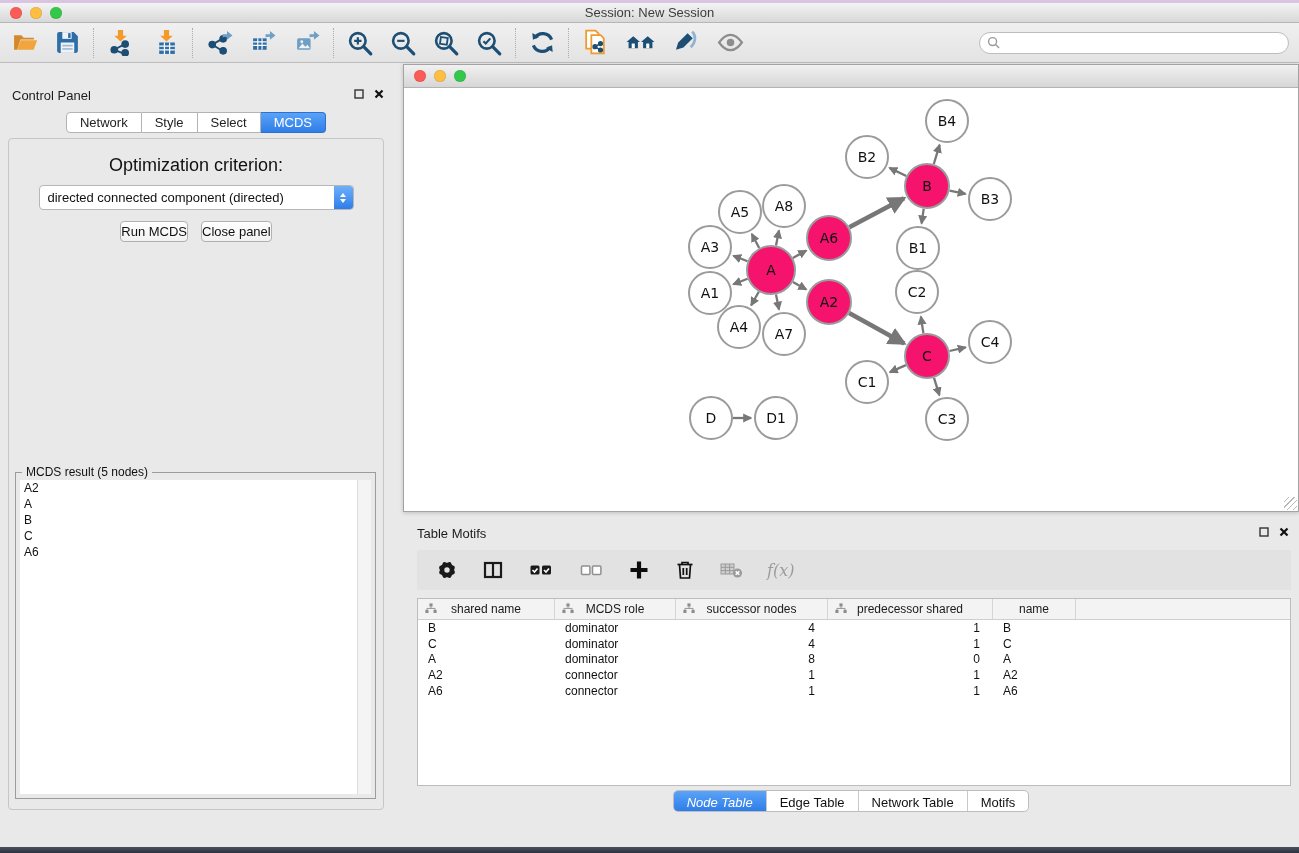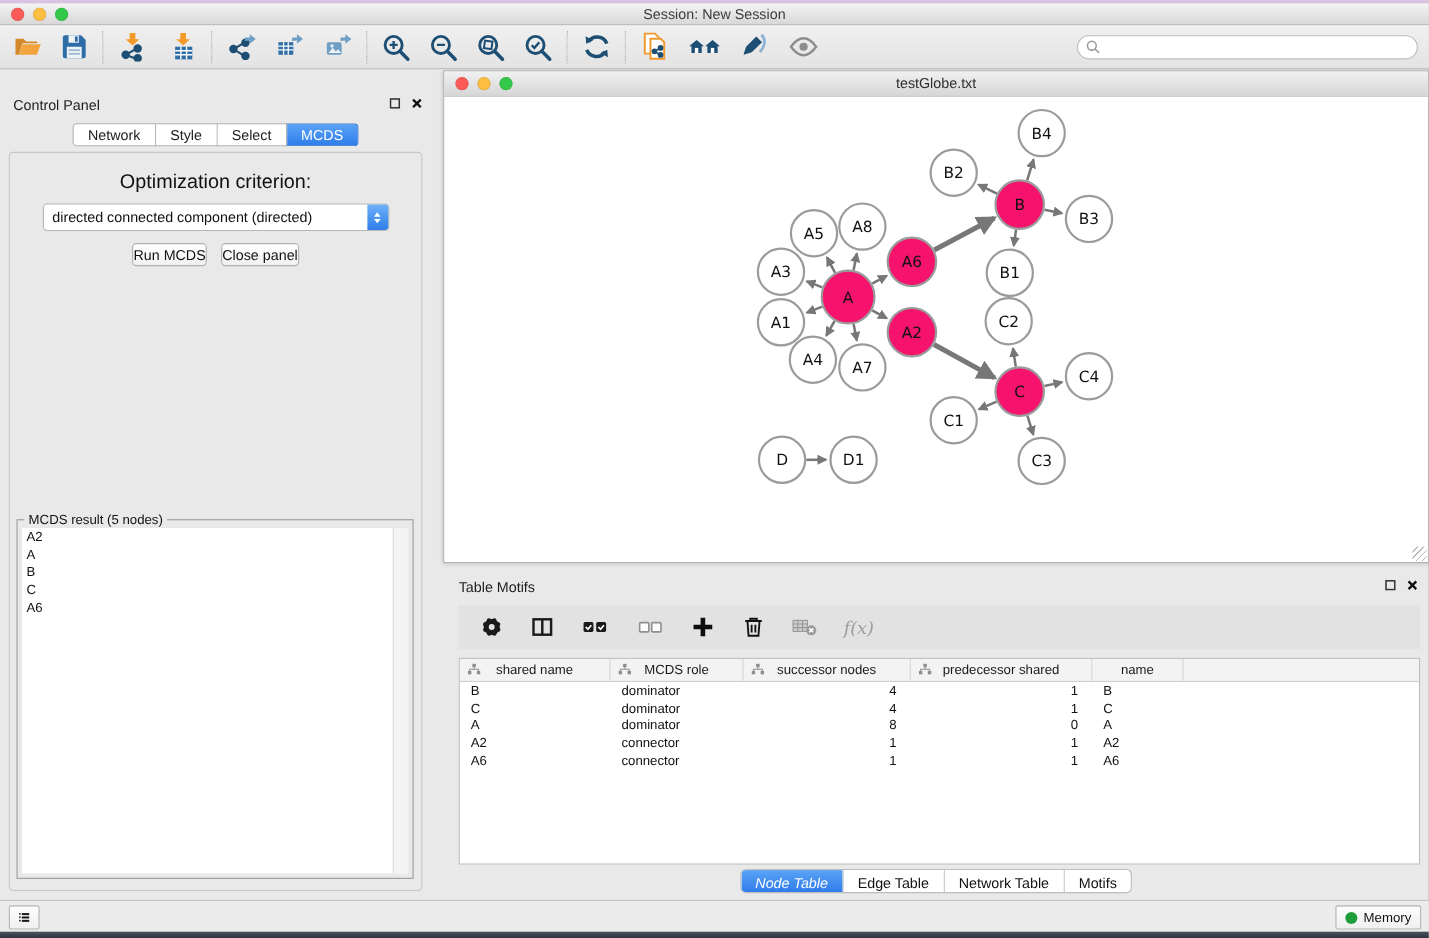--- a/index.html
+++ b/index.html
@@ -300,21 +300,20 @@
     </div>
   </div>
 
   <div class="netwin">
     <div class="net-titlebar">
       <div class="net-lights">
         <div class="light red"></div>
         <div class="light yellow"></div>
         <div class="light green"></div>
       </div>
-      <div class="title">testGlobe.txt</div>
     </div>
     <div class="net-canvas" id="net-canvas"><svg width="894" height="424" viewBox="0 0 894 424" xmlns="http://www.w3.org/2000/svg">
           <defs>
             <marker id="arr" viewBox="0 0 4 4" refX="3.4" refY="2" markerWidth="4" markerHeight="4" orient="auto">
               <path d="M0 0L4 2L0 4z" fill="#777777"></path>
             </marker>
           </defs>
           <line x1="355.2" y1="160.0" x2="347.8" y2="146.0" stroke="#777777" stroke-width="2.3" marker-end="url(#arr)"></line>
           <line x1="372.0" y1="157.5" x2="375.0" y2="142.5" stroke="#777777" stroke-width="2.3" marker-end="url(#arr)"></line>
           <line x1="343.6" y1="173.2" x2="329.4" y2="167.8" stroke="#777777" stroke-width="2.3" marker-end="url(#arr)"></line>
@@ -540,33 +539,15 @@
     <div class="table-tabs">
       <div class="seg" id="table-tabs">
           <div class="ttab active">Node Table</div>
           <div class="ttab">Edge Table</div>
           <div class="ttab">Network Table</div>
           <div class="ttab">Motifs</div>
         </div>
     </div>
   </div>
 
-  <div class="statusbar">
-    <div class="sb-btn sb-left">
-      <svg width="14" height="14" viewBox="0 0 14 14">
-          <g fill="#1a1a1a">
-            <rect x="0.5" y="1.5" width="2" height="2"></rect>
-            <rect x="4" y="1.5" width="9.5" height="2.6"></rect>
-            <rect x="0.5" y="5.8" width="2" height="2"></rect>
-            <rect x="4" y="5.8" width="9.5" height="2.6"></rect>
-            <rect x="0.5" y="10.1" width="2" height="2"></rect>
-            <rect x="4" y="10.1" width="9.5" height="2.6"></rect>
-          </g>
-        </svg>
-    </div>
-    <div class="sb-btn sb-right">
-      <div class="dot"></div>
-      <span>Memory</span>
-    </div>
-  </div>
   <div class="desktop-strip"></div>
 
 </div>
 
 </body></html>

